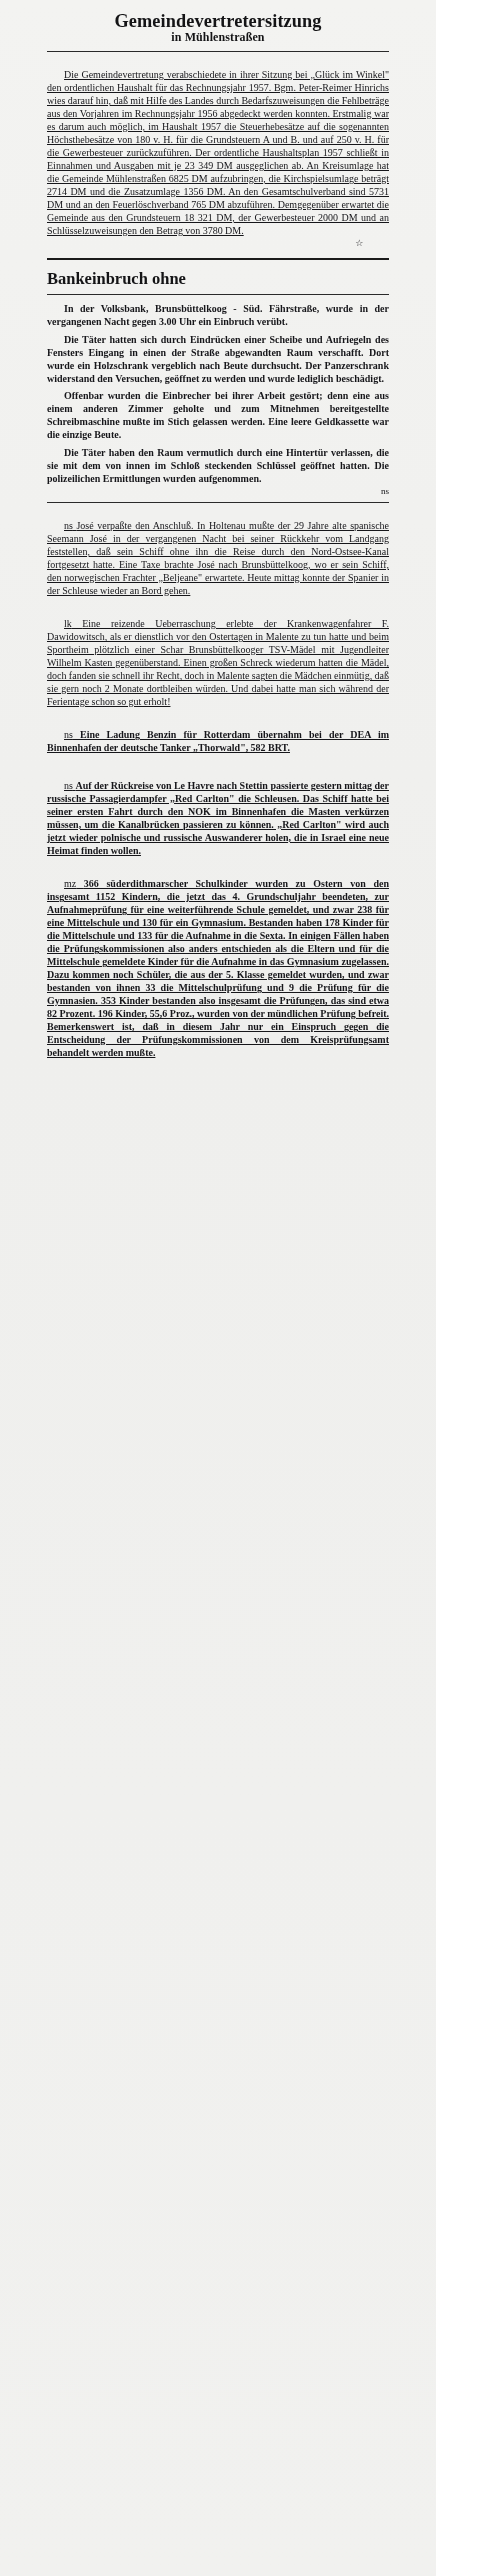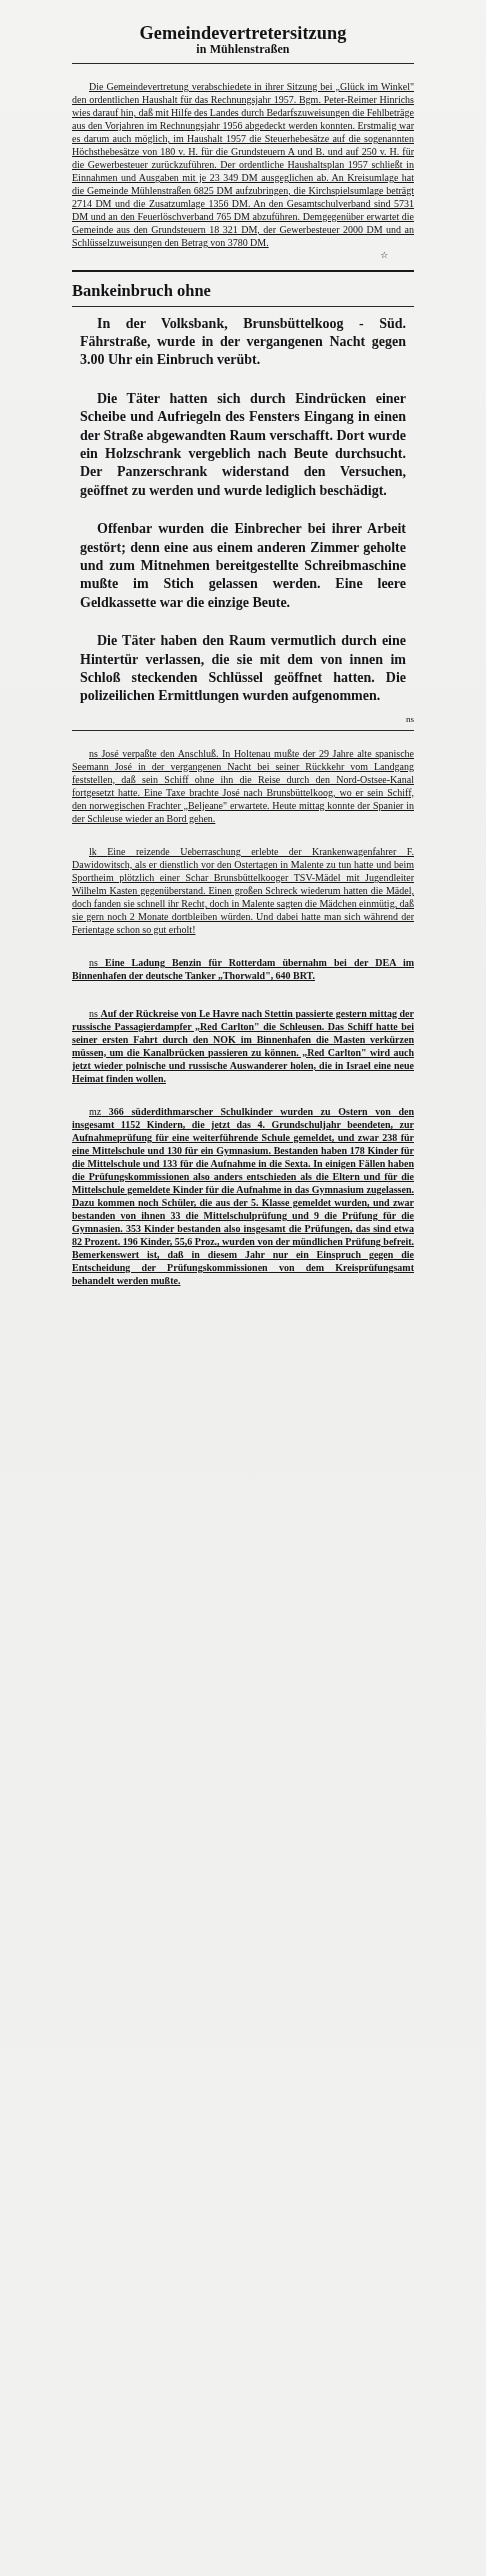--- a/index.html
+++ b/index.html
@@ -6,26 +6,26 @@
     margin: 0;
     padding: 0;
     background: #ffffff;
   }
   body {
     width: 488px;
     font-family: "Liberation Serif", serif;
     color: #16161a;
   }
   .page {
-    width: 486px;
+    width: 436px;
     min-height: 2576px;
     background: #f2f2f0;
     position: relative;
     box-sizing: border-box;
-    padding: 12px;
+    padding: 0;
     
     background-image: linear-gradient(180deg, #f3f3f1 0%, #efefed 40%, #f1f1ef 100%);
   }
   .column {
     width: 342px;
     margin: 0 auto;
     padding-top: 11px;
     box-sizing: border-box;
   }
   
@@ -72,24 +72,24 @@
     line-height: 1.30;
     text-align: justify;
     margin: 16px 0 0 0;
     text-indent: 17px;
     hyphens: auto;
     -webkit-hyphens: auto;
     word-spacing: -0.1px;
     text-decoration: underline;
   }
   p.lead {
-    font-size: 14px;
+    font-size: 10px;
     line-height: 1.31;
     text-align: justify;
-    margin: 8px;
+    margin: 0;
     text-indent: 17px;
     font-weight: bold;
   }
   .bold { font-weight: bold; }
   .kicker {
     font-weight: normal;
   }
   .para-gap { height: 4.3px; }
   .endmark {
     display: block;
@@ -141,21 +141,21 @@
     <hr class="rule-thin">
 
     <section>
 
       <p class="body"><span class="kicker">ns</span> <span>José verpaßte den Anschluß. In Holtenau mußte der 29 Jahre alte spanische Seemann José in der vergangenen Nacht bei seiner Rückkehr vom Landgang feststellen, daß sein Schiff ohne ihn die Reise durch den Nord-Ostsee-Kanal fortgesetzt hatte. Eine Taxe brachte José nach Brunsbüttelkoog, wo er sein Schiff, den norwegischen Frachter „Beljeane" erwartete. Heute mittag konnte der Spanier in der Schleuse wieder an Bord gehen.</span></p>
       <div class="para-gap"></div>
 
       <p class="body"><span class="kicker">lk</span> <span>Eine reizende Ueberraschung erlebte der Krankenwagenfahrer F. Dawidowitsch, als er dienstlich vor den Ostertagen in Malente zu tun hatte und beim Sportheim plötzlich einer Schar Brunsbüttelkooger TSV-Mädel mit Jugendleiter Wilhelm Kasten gegenüberstand. Einen großen Schreck wiederum hatten die Mädel, doch fanden sie schnell ihr Recht, doch in Malente sagten die Mädchen einmütig, daß sie gern noch 2 Monate dortbleiben würden. Und dabei hatte man sich während der Ferientage schon so gut erholt!</span></p>
       <div class="para-gap"></div>
 
-      <p class="body"><span class="kicker">ns</span> <span class="bold">Eine Ladung Benzin für Rotterdam übernahm bei der DEA im Binnenhafen der deutsche Tanker „Thorwald", 640 BRT.</span></p>
+      <p class="body"><span class="kicker">ns</span> <span class="bold">Eine Ladung Benzin für Rotterdam übernahm bei der DEA im Binnenhafen der deutsche Tanker „Thorwald", 582 BRT.</span></p>
       <div class="para-gap"></div>
 
       <div class="para-gap"></div>
 
       <p class="body"><span class="kicker">ns</span> <span class="bold">Auf der Rückreise von Le Havre nach Stettin passierte gestern mittag der russische Passagierdampfer „Red Carlton" die Schleusen. Das Schiff hatte bei seiner ersten Fahrt durch den NOK im Binnenhafen die Masten verkürzen müssen, um die Kanalbrücken passieren zu können. „Red Carlton" wird auch jetzt wieder polnische und russische Auswanderer holen, die in Israel eine neue Heimat finden wollen.</span></p>
       <div class="para-gap"></div>
 
       <p class="body"><span class="kicker">mz</span> <span class="bold">366 süderdithmarscher Schulkinder wurden zu Ostern von den insgesamt 1152 Kindern, die jetzt das 4. Grundschuljahr beendeten, zur Aufnahmeprüfung für eine weiterführende Schule gemeldet, und zwar 238 für eine Mittelschule und 130 für ein Gymnasium. Bestanden haben 178 Kinder für die Mittelschule und 133 für die Aufnahme in die Sexta. In einigen Fällen haben die Prüfungskommissionen also anders entschieden als die Eltern und für die Mittelschule gemeldete Kinder für die Aufnahme in das Gymnasium zugelassen. Dazu kommen noch Schüler, die aus der 5. Klasse gemeldet wurden, und zwar bestanden von ihnen 33 die Mittelschulprüfung und 9 die Prüfung für die Gymnasien. 353 Kinder bestanden also insgesamt die Prüfungen, das sind etwa 82 Prozent. 196 Kinder, 55,6 Proz., wurden von der mündlichen Prüfung befreit. Bemerkenswert ist, daß in diesem Jahr nur ein Einspruch gegen die Entscheidung der Prüfungskommissionen von dem Kreisprüfungsamt behandelt werden mußte.</span></p>
 
     </section>

